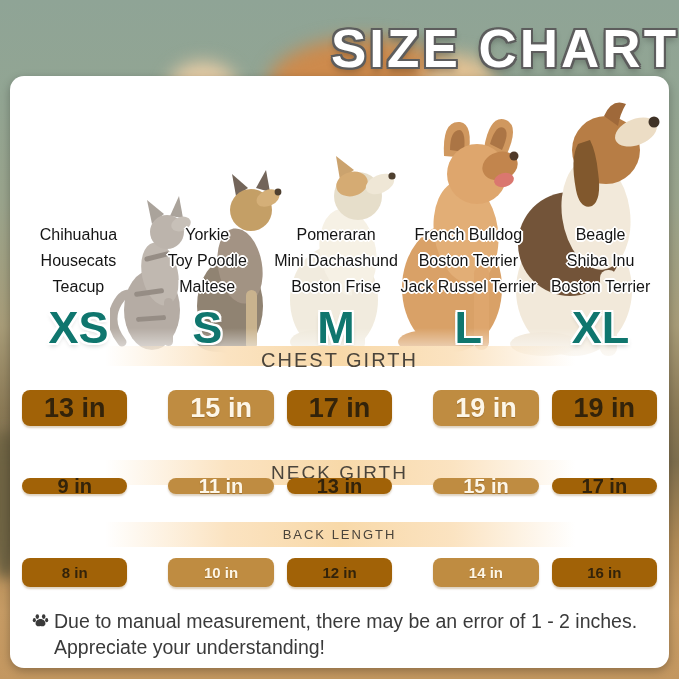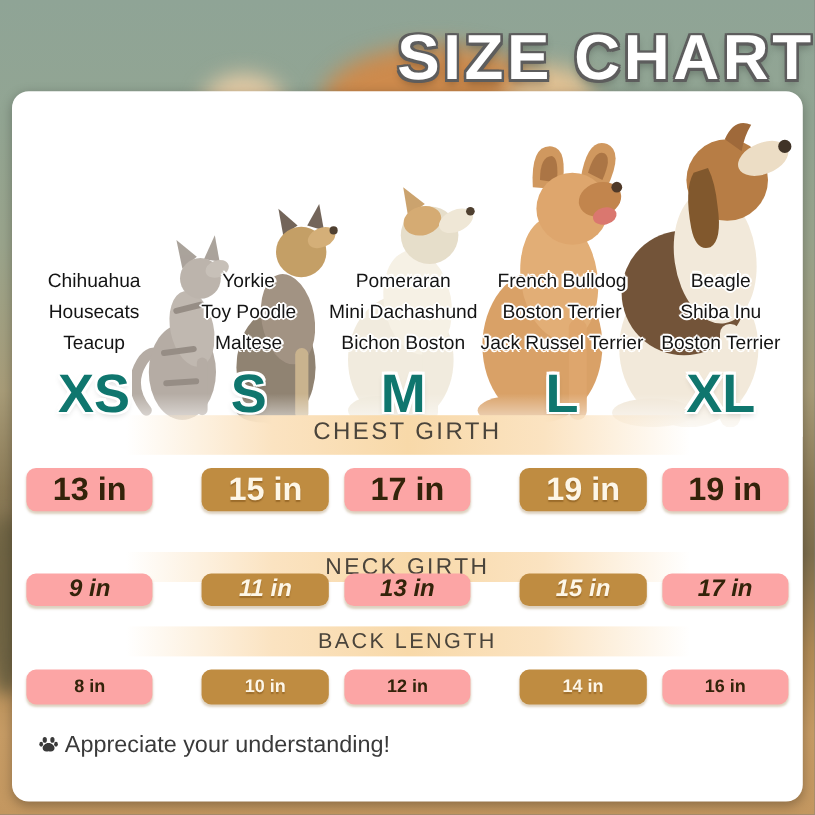--- a/index.html
+++ b/index.html
@@ -60,34 +60,34 @@
       0 3px 5px rgba(0,0,0,0.18);
   }
 
   
   .band {
     position:absolute; left:50%; transform:translateX(-50%); width:470px;
     text-align:center; color:#4a443b; letter-spacing:2px;
     background:linear-gradient(90deg,
       rgba(252,231,201,0) 0%, #fbe3c1 26%, #f8d9a9 50%, #fbe3c1 74%, rgba(252,231,201,0) 100%);
   }
-  .band-chest { top:270px; height:33px; line-height:28px; font-size:20px; }
+  .band-chest { top:270px; height:20px; line-height:28px; font-size:20px; }
   .band-neck  { top:384px; height:25px; line-height:25px; font-size:19px; }
-  .band-back  { top:446px; height:25px; line-height:25px; font-size:18px; }
+  .band-back  { top:446px; height:25px; line-height:25px; font-size:13px; }
 
   .pill-row { position:absolute; left:12px; right:12px; display:flex; gap:13px; }
   .row-chest { top:314px; height:36px; font-size:27px; }
-  .row-neck  { top:402px; height:27px; font-size:20px;font-style:italic; }
+  .row-neck  { top:402px; height:16px; font-size:20px; }
   .row-back  { top:482px; height:29px; font-size:15px; }
   .pill {
     flex:1; display:flex; align-items:center; justify-content:center;
     border-radius:8px; font-weight:bold;
     box-shadow:0 2px 2px rgba(120,70,0,0.25);
   }
-  .pill-main { background:#fca5a5; color:#33230a; }
+  .pill-main { background:#a16207; color:#33230a; }
   .pill-alt  { background:#bf8c41; color:#fdf6e7; text-shadow:0 1px 1px rgba(90,50,0,0.35);margin-left:28px; }
 
   
   .note {
     position:absolute; top:532px; left:22px; right:14px;
     display:flex; align-items:flex-start;
     font-size:19.5px; line-height:1.34; color:#3a3a3a;
   }
   .paw { width:17px; height:17px; margin:4px 5px 0 0; flex:none; }
 </style>
@@ -182,21 +182,21 @@
       </div>
       <div class="col">
         <div class="breed">Yorkie</div>
         <div class="breed">Toy Poodle</div>
         <div class="breed">Maltese</div>
         <div class="size-letter">S</div>
       </div>
       <div class="col">
         <div class="breed">Pomeraran</div>
         <div class="breed">Mini Dachashund</div>
-        <div class="breed">Bichon Boston</div>
+        <div class="breed">Boston Frise</div>
         <div class="size-letter">M</div>
       </div>
       <div class="col">
         <div class="breed">French Bulldog</div>
         <div class="breed">Boston Terrier</div>
         <div class="breed">Jack Russel Terrier</div>
         <div class="size-letter">L</div>
       </div>
       <div class="col">
         <div class="breed">Beagle</div>
@@ -235,18 +235,19 @@
 
     <div class="note">
       <svg class="paw" viewBox="0 0 24 24" fill="#3a3a3a">
         <ellipse cx="7.5" cy="6.5" rx="2.5" ry="3.3"></ellipse>
         <ellipse cx="16.5" cy="6.5" rx="2.5" ry="3.3"></ellipse>
         <ellipse cx="3.3" cy="11.5" rx="2.2" ry="2.9"></ellipse>
         <ellipse cx="20.7" cy="11.5" rx="2.2" ry="2.9"></ellipse>
         <path d="M12 10c3.9 0 7 3.1 7 6.1 0 2.6-1.9 4-4.3 4-1 0-1.9-.4-2.7-.4s-1.7.4-2.7.4C6.9 20.1 5 18.7 5 16.1 5 13.1 8.1 10 12 10z"></path>
       </svg>
       <div>
+        <div>Due to manual measurement, there may be an error of 1 - 2 inches.</div>
         <div>Appreciate your understanding!</div>
       </div>
     </div>
 
   </div>
 </div>
 
 </body></html>

